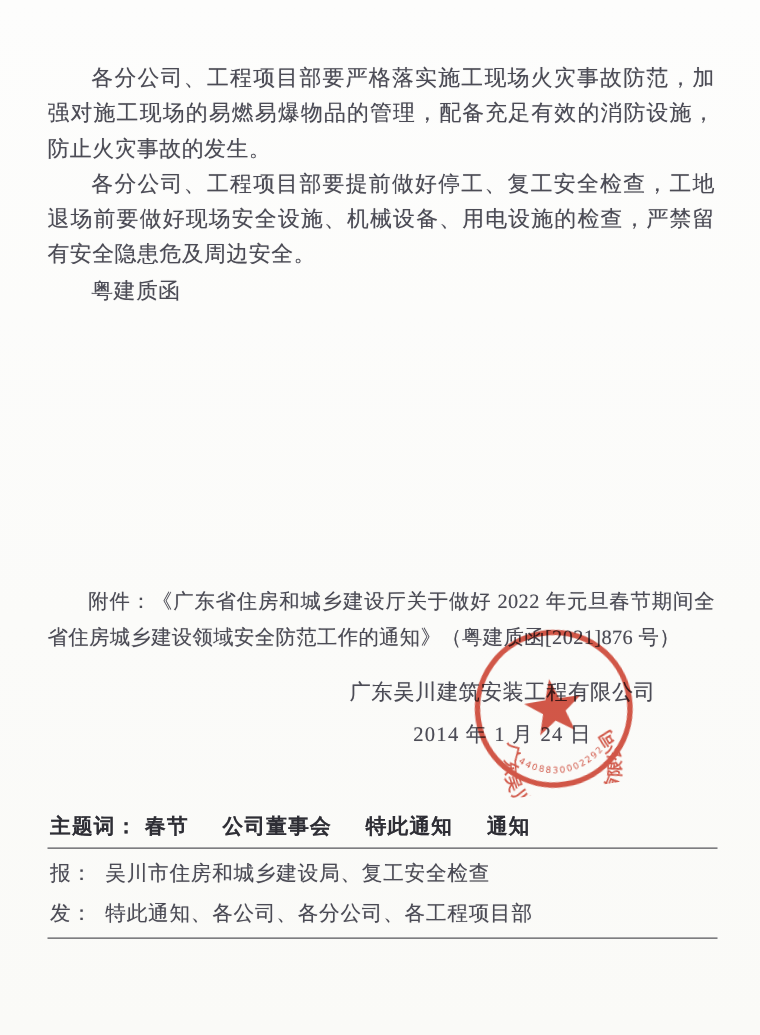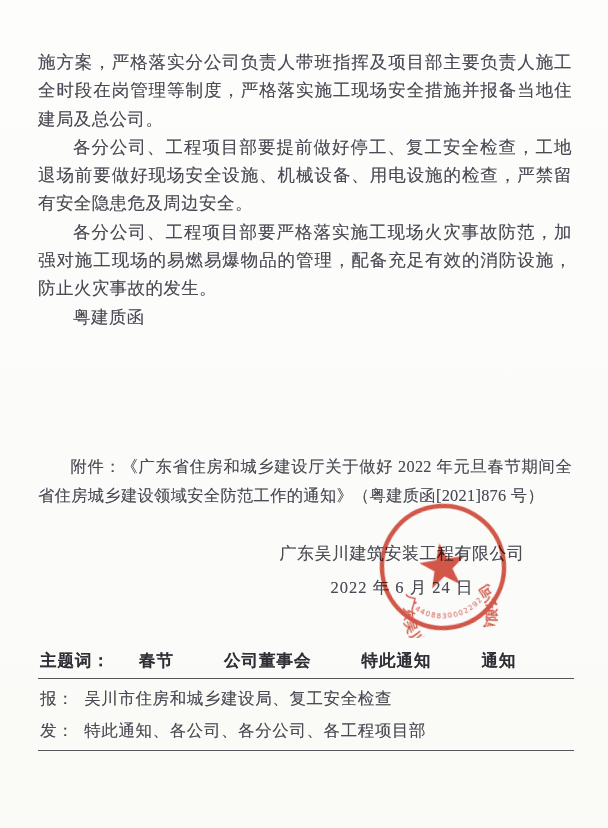--- a/index.html
+++ b/index.html
@@ -29,21 +29,21 @@
     color: #4b4b55;
     text-shadow: 0 0 0.6px rgba(75,75,85,0.45);
   }
   .doc-body p { margin: 0; }
   .doc-body p.indent { text-indent: 2em; }
 
   
   .attachment {
     position: absolute;
     left: 38px;
-    top: 452px;
+    top: 466px;
     width: 534px;
     font-size: 16.3px;
     line-height: 29px;
     letter-spacing: 0.3px;
     text-indent: 2em;
     text-align: justify;
     text-justify: inter-character;
     color: #4b4b55;
     text-shadow: 0 0 0.6px rgba(75,75,85,0.45);
   }
@@ -100,21 +100,20 @@
   .kw-row {
     display: flex;
     align-items: baseline;
     font-weight: bold;
     font-size: 16.5px;
     letter-spacing: 1px;
     color: #2e2e35;
     padding: 4px 0 6px 2px;
     border-bottom: 1.6px solid #55555a;
     text-shadow: 0 0 0.5px rgba(46,46,53,0.5);
-    gap: 23px;
   }
   .kw-row .kw { margin-right: 27px; }
   .kw-row .kw:last-child { margin-right: 16px; }
   .kw-row .kw-label { margin-right: 6px; }
   .dist-row {
     display: flex;
     align-items: baseline;
     font-size: 16.5px;
     letter-spacing: 0.6px;
     color: #4b4b55;
@@ -123,31 +122,30 @@
   .dist-row.report { padding: 9px 0 3px 2px; }
   .dist-row.send { padding: 7px 0 8px 2px; border-bottom: 1.6px solid #55555a; }
   .dist-row .dist-label { margin-right: 10px; }
 </style>
 </head>
 <body>
 
 <div class="sheet">
 
   <div class="doc-body">
-    <p>施方案，严格落实分公司负责人带班指挥及项目部主要负责人施工全时段在岗管理等制度，严格落实施工现场安全措施并报备当地住建局及总公司。</p>
+    <p class="indent">各分公司、工程项目部要严格落实施工现场火灾事故防范，加强对施工现场的易燃易爆物品的管理，配备充足有效的消防设施，防止火灾事故的发生。</p>
     <p class="indent">各分公司、工程项目部要提前做好停工、复工安全检查，工地退场前要做好现场安全设施、机械设备、用电设施的检查，严禁留有安全隐患危及周边安全。</p>
-    <p class="indent">各分公司、工程项目部要严格落实施工现场火灾事故防范，加强对施工现场的易燃易爆物品的管理，配备充足有效的消防设施，防止火灾事故的发生。</p>
     <p class="indent">粤建质函</p>
   </div>
 
   <div class="attachment">附件：《广东省住房和城乡建设厅关于做好 2022 年元旦春节期间全省住房城乡建设领域安全防范工作的通知》（粤建质函[2021]876 号）</div>
 
   <div class="signature">
     <div class="company">广东吴川建筑安装工程有限公司</div>
-    <div class="sig-date">2022 年 6 月 24 日</div>
+    <div class="sig-date">2014 年 1 月 24 日</div>
   </div>
 
   <div class="seal">
     <svg viewBox="0 0 132 132" xmlns="http://www.w3.org/2000/svg">
       <defs>
         <path id="seal-arc-top" d="M 26.2 89 A 46 46 0 1 0 105.8 89" fill="none"></path>
         <path id="seal-arc-bottom" d="M 29.6 102.4 A 51.5 51.5 0 0 0 102.4 102.4" fill="none"></path>
       </defs>
       <circle cx="66" cy="66" r="61" fill="none" stroke="currentColor" stroke-width="4.4"></circle>
       <polygon fill="currentColor" points="66,42 71.6,58.2 88.8,58.6 75.1,69 80.1,85.4 66,75.6 51.9,85.4 56.9,69 43.2,58.6 60.4,58.2"></polygon>

